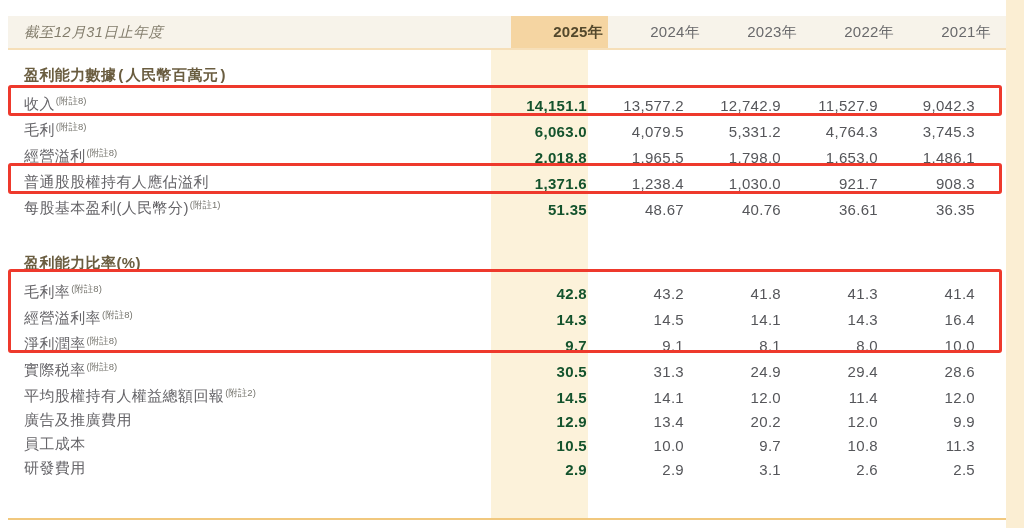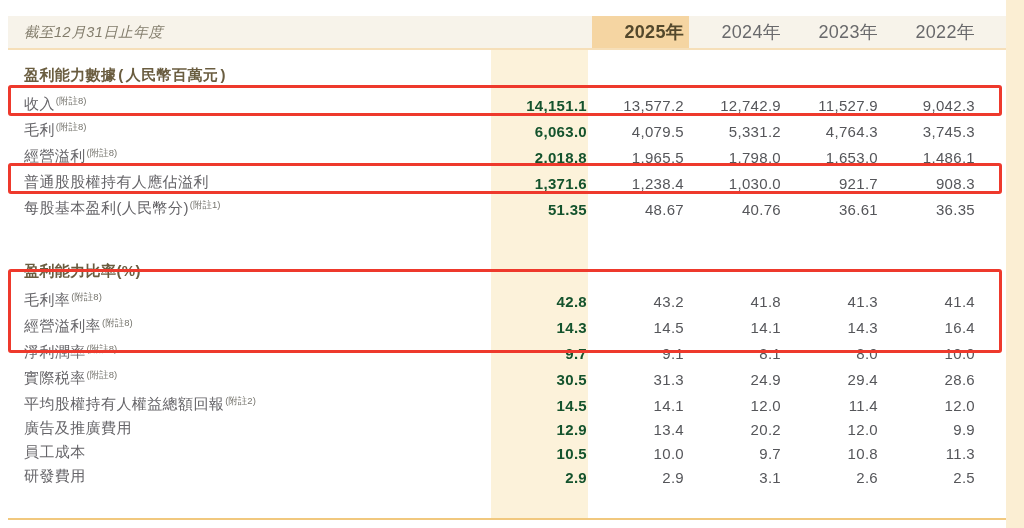--- a/index.html
+++ b/index.html
@@ -7,31 +7,31 @@
   .page{position:relative;width:1024px;height:528px;background:#ffffff;overflow:hidden;}
 
   
   .col-band{position:absolute;left:491px;top:50px;width:97px;height:468px;background:#fcf2da;z-index:0;}
   .right-band{position:absolute;right:0;top:0;width:18px;height:528px;background:#fbeed3;z-index:0;}
   .bottom-line{position:absolute;left:8px;top:518px;width:998px;height:2px;background:#f1c87e;z-index:1;}
 
   
   .header-row{position:absolute;left:8px;top:16px;width:998px;height:34px;background:#f7f3ea;
     border-bottom:2px solid #f6dfb9;box-sizing:border-box;display:flex;align-items:stretch;
-    padding:0 26px 0 16px;z-index:2;}
+    padding:0 10px 0 16px;z-index:2;}
   .header-row .hcell{display:flex;align-items:center;}
   .period{flex:1;font-style:italic;font-size:14.5px;color:#837d6c;letter-spacing:0.5px;}
-  .ycell{width:92px;padding-right:5px;justify-content:flex-end;font-size:18px;color:#69696b;letter-spacing:0.3px;}
+  .ycell{width:92px;padding-right:5px;justify-content:flex-end;font-size:15px;color:#69696b;letter-spacing:0.3px;}
   .ycell.y2025{background:#f5d5a2;font-weight:700;color:#53482c;}
 
   
   .tbody{position:absolute;left:24px;top:50px;width:956px;z-index:2;}
   .sec-head{height:26px;display:flex;align-items:center;font-size:15px;font-weight:700;color:#6a5d40;letter-spacing:0.4px;}
   .mt-first{margin-top:12px;font-family:Liberation Mono, monospace;}
-  .mt-mid{margin-top:40px;}
+  .mt-mid{margin-top:32px;}
   .mt-last{margin-top:18px;}
   .row{display:flex;height:26px;align-items:flex-end;}
   .row.short{height:24px;}
   .lbl{flex:1;font-size:15px;color:#666569;letter-spacing:0.4px;}
   .fn{font-size:9.5px;color:#77766f;position:relative;top:-5px;letter-spacing:0;margin-left:1px;}
   .val{width:92px;padding-right:5px;text-align:right;font-size:15px;color:#55565a;letter-spacing:0.3px;}
   .val.v2025{font-weight:700;color:#14532d;}
 
   
   .redbox{position:absolute;left:8px;width:994px;border:3px solid #ee392c;border-radius:3px;
@@ -48,20 +48,21 @@
   <div class="col-band"></div>
   <div class="right-band"></div>
   <div class="bottom-line"></div>
 
   <div class="header-row">
     <div class="hcell period">截至12月31日止年度</div>
     <div class="hcell ycell y2025">2025年</div>
     <div class="hcell ycell">2024年</div>
     <div class="hcell ycell">2023年</div>
     <div class="hcell ycell">2022年</div>
+    <div class="hcell ycell">2021年</div>
   </div>
 
   <div class="tbody">
 
     <div class="sec-head mt-first">盈利能力數據(人民幣百萬元)</div>
 
     <div class="row">
       <div class="lbl"><span>收入</span><span class="fn">(附註8)</span></div>
       <div class="val v2025">14,151.1</div>
       <div class="val">13,577.2</div>

